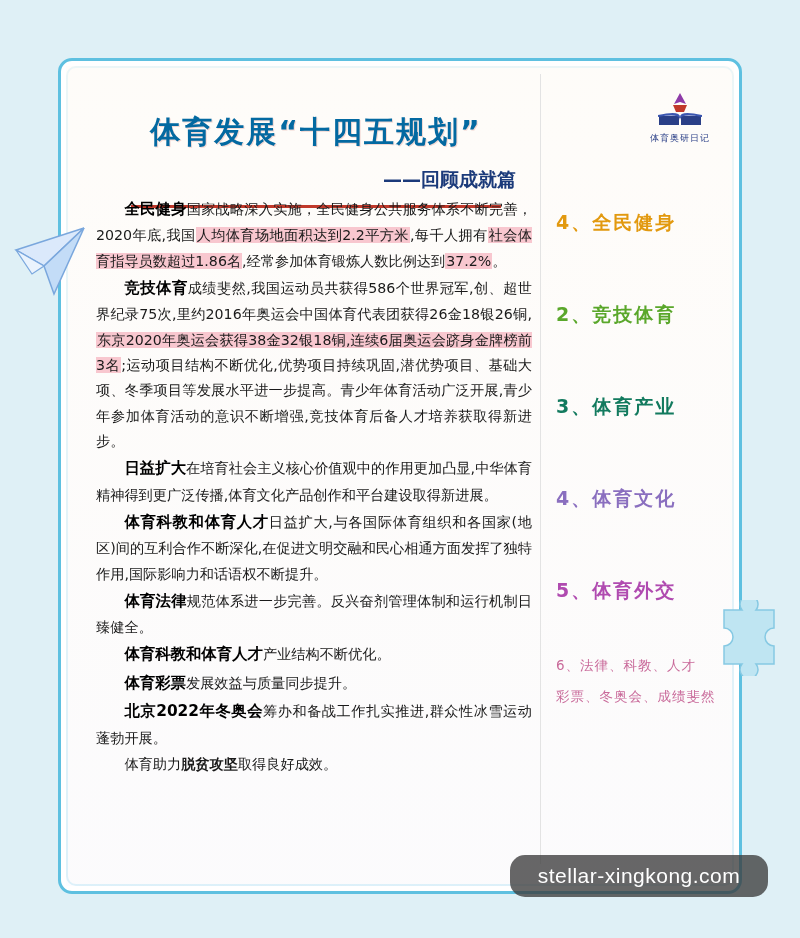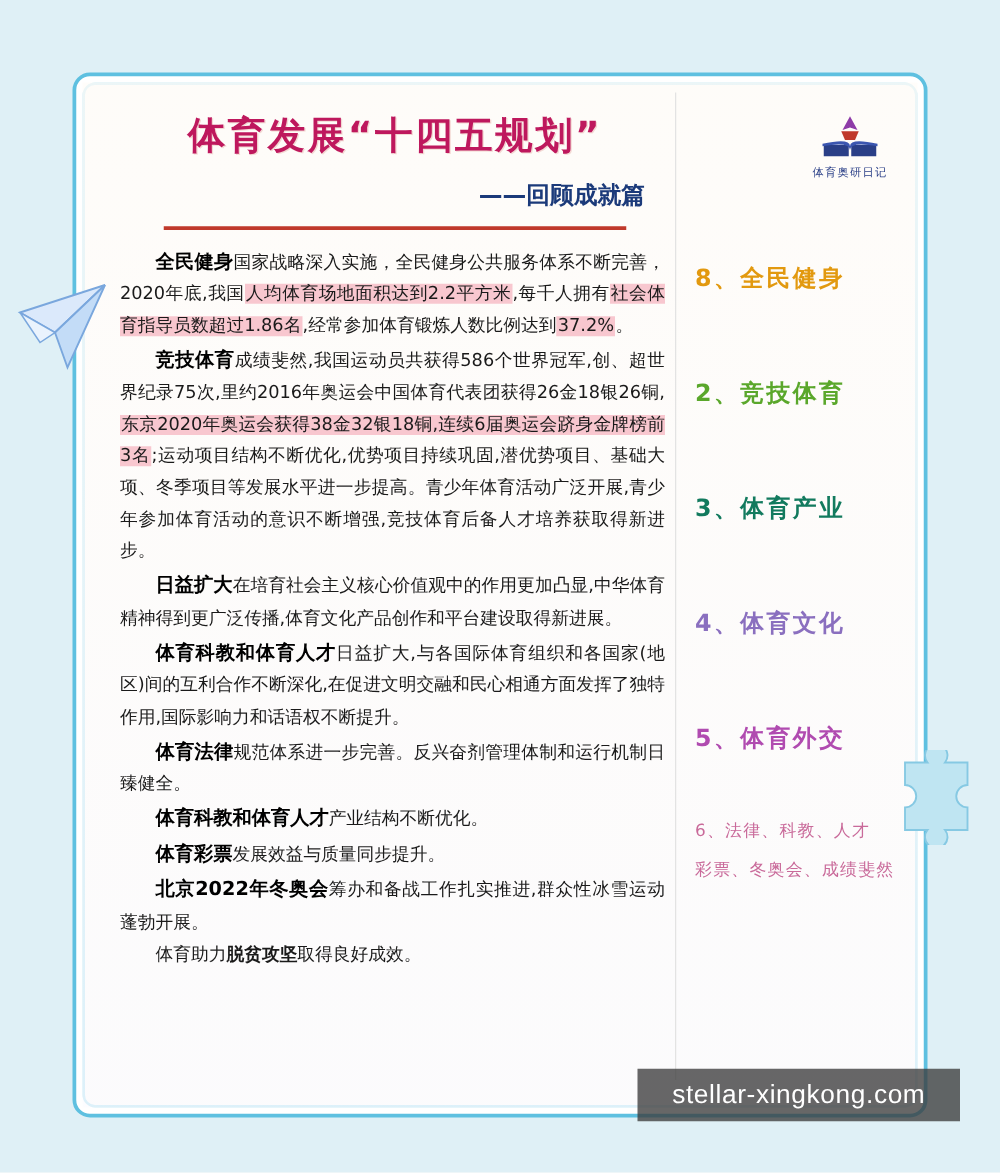--- a/index.html
+++ b/index.html
@@ -50,24 +50,25 @@
   
   .header {
     position: absolute;
     left: 96px; top: 88px;
     width: 440px;
   }
   .title {
     font-family: "DejaVu Sans", sans-serif;
     font-weight: bold;
     font-size: 30px;
-    color: #be185d;
+    color: #0369a1;
     letter-spacing: 2px;
     text-align: center;
     text-shadow: 1px 1px 0 #f3d8d3;
+    margin-top: 24px;
   }
   .subtitle {
     margin-top: 14px;
     text-align: right;
     padding-right: 20px;
     font-family: "DejaVu Sans", sans-serif;
     font-weight: bold;
     font-size: 19px;
     color: #1b3a7a;
   }
@@ -152,21 +153,21 @@
     left: 716px; top: 600px;
     width: 66px; height: 76px;
   }
 
   
   .watermark {
     position: absolute;
     left: 510px; top: 855px;
     width: 258px; height: 42px;
     background: rgba(60,60,60,0.78);
-    border-radius: 0;
+    border-radius: 15px;
     color: #ffffff;
     font-family: "Liberation Sans", sans-serif;
     font-size: 21px;
     display: flex;
     align-items: center;
     justify-content: center;
     letter-spacing: 0.5px;
   }
 </style>
 </head>
@@ -214,21 +215,21 @@
     <div class="para"><span class="lead">日益扩大</span><span>在培育社会主义核心价值观中的作用更加凸显,中华体育精神得到更广泛传播,体育文化产品创作和平台建设取得新进展。</span></div>
     <div class="para"><span class="lead">体育科教和体育人才</span><span>日益扩大,与各国际体育组织和各国家(地区)间的互利合作不断深化,在促进文明交融和民心相通方面发挥了独特作用,国际影响力和话语权不断提升。</span></div>
     <div class="para"><span class="lead">体育法律</span><span>规范体系进一步完善。反兴奋剂管理体制和运行机制日臻健全。</span></div>
     <div class="para"><span class="lead">体育科教和体育人才</span><span>产业结构不断优化。</span></div>
     <div class="para"><span class="lead">体育彩票</span><span>发展效益与质量同步提升。</span></div>
     <div class="para"><span class="lead">北京2022年冬奥会</span><span>筹办和备战工作扎实推进,群众性冰雪运动蓬勃开展。</span></div>
     <div class="para"><span>体育助力</span><span class="bold">脱贫攻坚</span><span>取得良好成效。</span></div>
   </div>
 
 <div class="sidelist" id="sidelist">
-    <div class="side-item s1" style="color: rgb(226, 153, 15);">8、全民健身</div>
+    <div class="side-item s1" style="color: rgb(226, 153, 15);">4、全民健身</div>
     <div class="side-item s2" style="color: rgb(90, 167, 43);">2、竞技体育</div>
     <div class="side-item s3" style="color: rgb(18, 122, 94);">3、体育产业</div>
     <div class="side-item s4" style="color: rgb(138, 111, 191);">4、体育文化</div>
     <div class="side-item s5" style="color: rgb(176, 75, 176);">5、体育外交</div>
     <div class="side-last">6、法律、科教、人才</div>
     <div class="side-last" style="margin-top: 4px;">彩票、冬奥会、成绩斐然</div>
   </div>
 
 <div class="watermark">stellar-xingkong.com</div>
 

